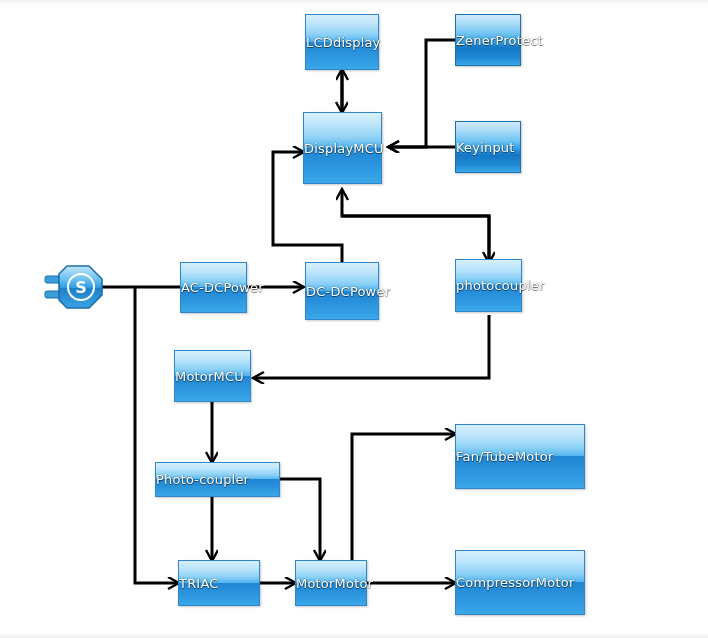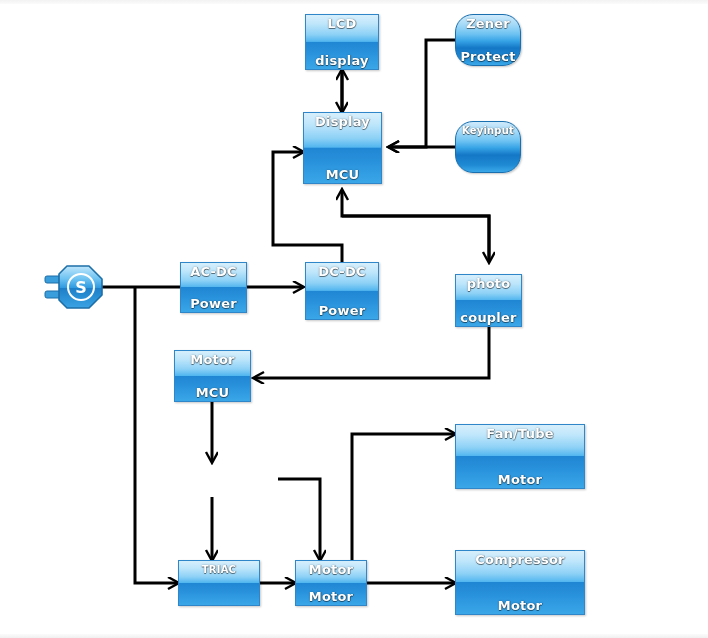--- a/index.html
+++ b/index.html
@@ -25,50 +25,49 @@
     border:1px solid #2f86c8;
     background:linear-gradient(to bottom,
         #d7effc 0%,
         #bfe6fb 16%,
         #8dd1f6 36%,
         #52b6ef 49%,
         #1f86d3 50%,
         #2a93dd 72%,
         #3aa7e8 100%);
     display:flex;
-    flex-direction:column;
+    flex-direction:row;
     align-items:center;
-    justify-content:space-between;
+    justify-content:flex-start;
     color:#ffffff;
-    font-weight:bold;
+    font-weight:normal;
     font-size:13px;
     line-height:17px;
     letter-spacing:0.2px;
     text-align:center;
     text-shadow:0 1px 0 rgba(0,0,0,.45), 1px 0 0 rgba(0,0,0,.25), 0 0 2px rgba(0,0,0,.35);
     box-shadow:1px 1px 2px rgba(0,0,0,.22);
     z-index:3;
   }
   .node .ln{display:block;white-space:nowrap;}
 
   
-  .node.single{font-size:10px;}
+  .node.single{font-size:13px;}
 
   
   .node.deep{
     border-color:#1a6fae;
     background:linear-gradient(to bottom,
         #cfeafb 0%,
         #a8dbf8 18%,
         #6ec3f2 38%,
         #36a3e6 52%,
         #1477c6 66%,
         #1f8ad4 86%,
         #3ba8e9 100%);
-    border-radius:18px;
   }
 
   
   #plug{position:absolute;z-index:4;}
 </style>
 </head>
 <body>
 
 <div id="canvas">
 
@@ -156,35 +155,38 @@
   <div class="node" style="left:180px;top:262px;width:67px;height:51px">
     <span class="ln">AC-DC</span>
     <span class="ln">Power</span>
   </div>
 
   <div class="node" style="left:305px;top:262px;width:74px;height:58px">
     <span class="ln">DC-DC</span>
     <span class="ln">Power</span>
   </div>
 
-  <div class="node" style="left:455px;top:274px;width:67px;height:53px">
+  <div class="node" style="left:455px;top:259px;width:67px;height:53px">
     <span class="ln">photo</span>
     <span class="ln">coupler</span>
   </div>
 
   <div class="node" style="left:174px;top:350px;width:77px;height:52px">
     <span class="ln">Motor</span>
     <span class="ln">MCU</span>
   </div>
 
   <div class="node" style="left:455px;top:424px;width:130px;height:65px">
     <span class="ln">Fan/Tube</span>
     <span class="ln">Motor</span>
   </div>
 
+  <div class="node single" style="left:155px;top:462px;width:125px;height:35px">
+    <span class="ln">Photo-coupler</span>
+  </div>
 
   <div class="node single" style="left:178px;top:560px;width:82px;height:46px">
     <span class="ln">TRIAC</span>
   </div>
 
   <div class="node" style="left:295px;top:560px;width:72px;height:46px">
     <span class="ln">Motor</span>
     <span class="ln">Motor</span>
   </div>
 

